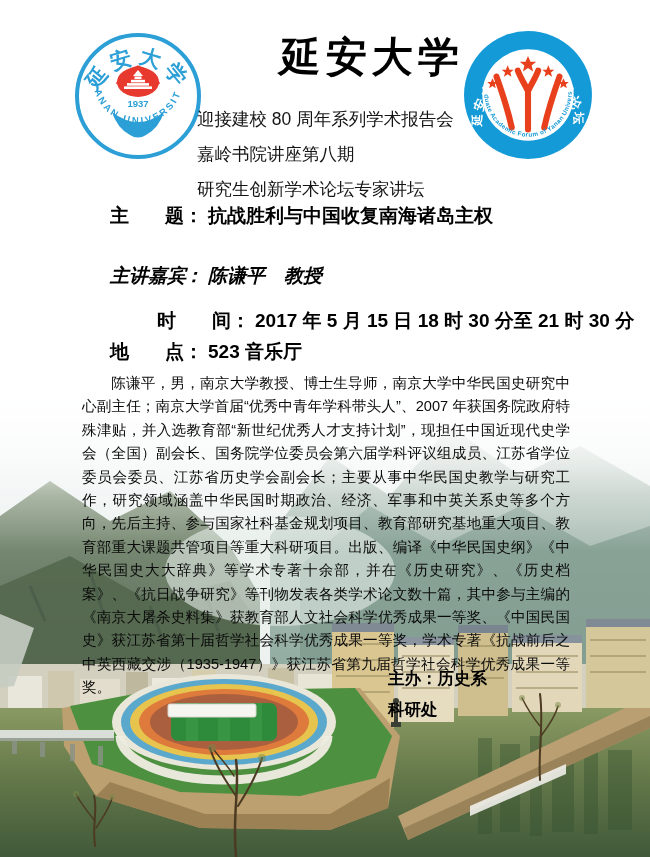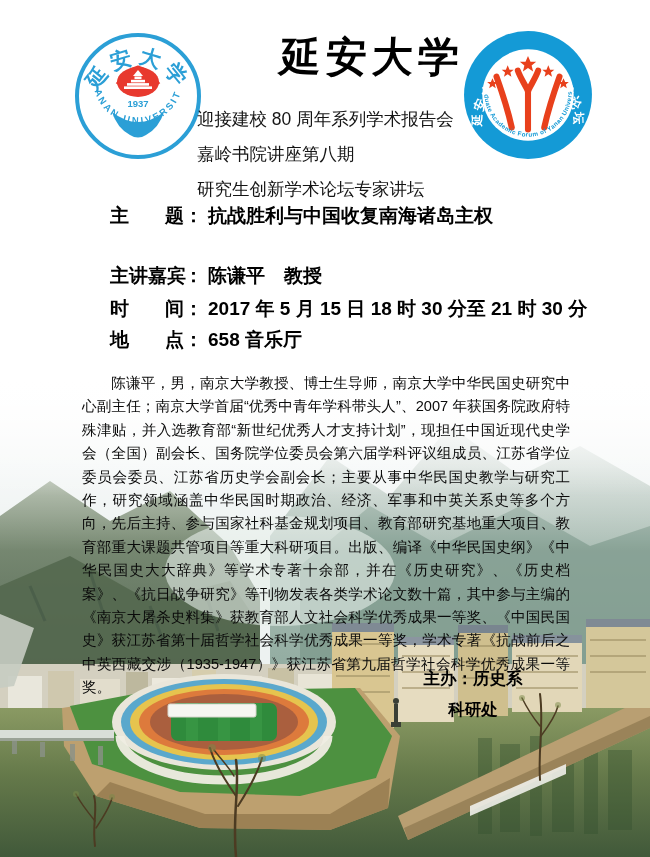--- a/index.html
+++ b/index.html
@@ -10,26 +10,26 @@
   .logo-right{position:absolute;left:461px;top:28px;width:134px;height:134px;}
   .cal-title{position:absolute;left:240px;top:30px;width:264px;text-align:center;
              font-family:"DejaVu Serif",serif;font-weight:bold;font-size:41px;
              letter-spacing:5px;transform:skewX(-3deg);}
   .subtitles{position:absolute;left:197px;top:102px;font-size:17.5px;line-height:35px;color:#151515;}
   
   .details{position:absolute;left:110px;top:204px;font-size:19px;font-weight:bold;}
   .drow{white-space:nowrap;line-height:24px;}
   .drow .lbl{display:inline-block;width:74px;text-align:justify;text-align-last:justify;}
   .drow .val{margin-left:5px;}
-  .mb-lg{margin-bottom:36px;} .mb-md{margin-bottom:9px;} .mb-sm{margin-bottom:7px;}
+  .mb-lg{margin-bottom:36px;} .mb-md{margin-bottom:21px;font-style:italic;} .mb-sm{margin-bottom:7px;margin-left:47px;}
   
   .bio{position:absolute;left:82px;top:372px;width:488px;font-size:14.6px;line-height:23.4px;
        text-align:justify;text-indent:2em;color:#0a0a0a;}
   
-  .org{position:absolute;left:388px;top:663px;width:170px;text-align:center;
+  .org{position:absolute;left:388px;top:663px;width:170px;
        font-size:16.5px;font-weight:bold;line-height:31px;color:#000;}
   
   .photo{position:absolute;left:0;top:376px;width:650px;height:481px;}
 </style>
 </head>
 <body>
 
 <div class="page">
 
   <svg class="photo" viewBox="0 0 650 481" aria-hidden="true">
@@ -237,21 +237,21 @@
     <div class="drow mb-lg">
       <span class="lbl">主题</span><span>：</span><span class="val">抗战胜利与中国收复南海诸岛主权</span>
     </div>
     <div class="drow mb-md">
       <span class="lbl">主讲嘉宾</span><span>：</span><span class="val">陈谦平　教授</span>
     </div>
     <div class="drow mb-sm">
       <span class="lbl">时间</span><span>：</span><span class="val">2017 年 5 月 15 日 18 时 30 分至 21 时 30 分</span>
     </div>
     <div class="drow">
-      <span class="lbl">地点</span><span>：</span><span class="val">658 音乐厅</span>
+      <span class="lbl">地点</span><span>：</span><span class="val">523 音乐厅</span>
     </div>
   </div>
 
   <div class="bio">陈谦平，男，南京大学教授、博士生导师，南京大学中华民国史研究中心副主任；南京大学首届“优秀中青年学科带头人”、2007 年获国务院政府特殊津贴，并入选教育部“新世纪优秀人才支持计划”，现担任中国近现代史学会（全国）副会长、国务院学位委员会第六届学科评议组成员、江苏省学位委员会委员、江苏省历史学会副会长；主要从事中华民国史教学与研究工作，研究领域涵盖中华民国时期政治、经济、军事和中英关系史等多个方向，先后主持、参与国家社科基金规划项目、教育部研究基地重大项目、教育部重大课题共管项目等重大科研项目。出版、编译《中华民国史纲》《中华民国史大大辞典》等学术专著十余部，并在《历史研究》、《历史档案》、《抗日战争研究》等刊物发表各类学术论文数十篇，其中参与主编的《南京大屠杀史料集》获教育部人文社会科学优秀成果一等奖、《中国民国史》获江苏省第十届哲学社会科学优秀成果一等奖，学术专著《抗战前后之中英西藏交涉（1935-1947）》获江苏省第九届哲学社会科学优秀成果一等奖。</div>
 
   <div class="org">
     <div>主办：历史系</div>
     <div>科研处</div>
   </div>
 

